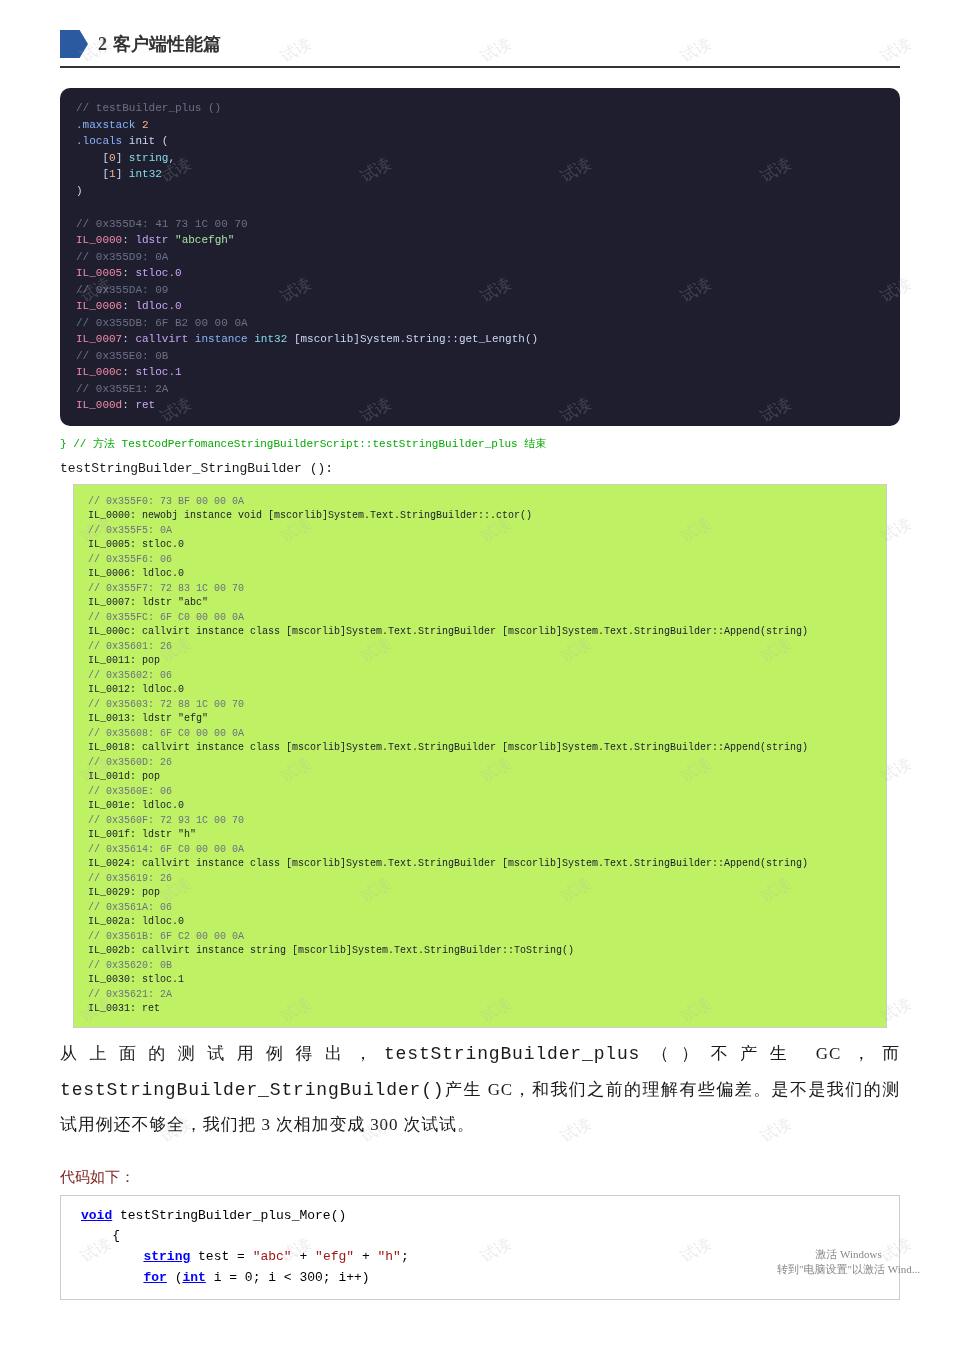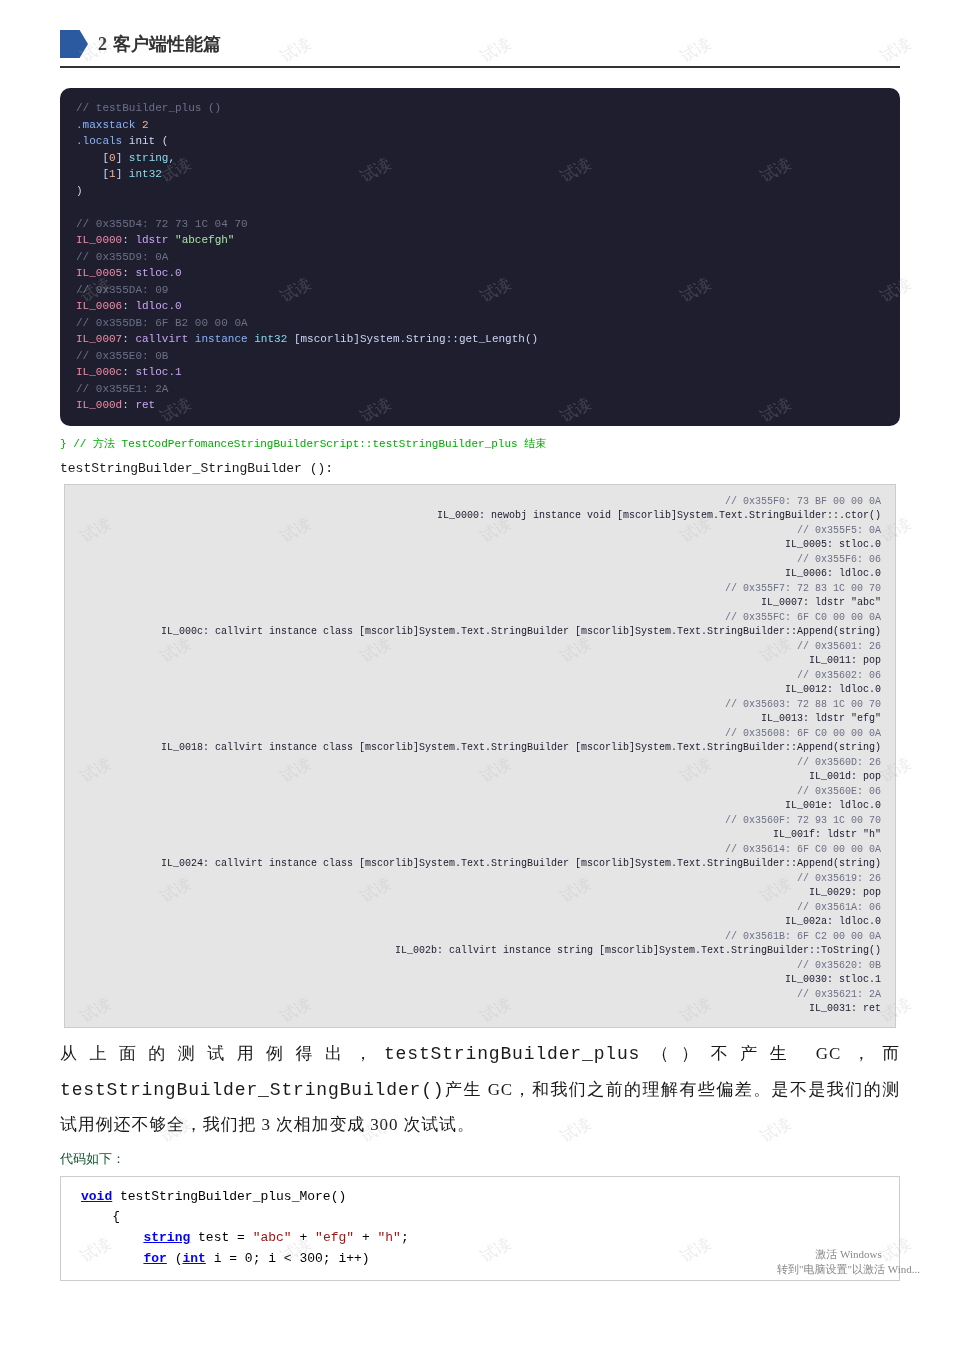--- a/index.html
+++ b/index.html
@@ -76,31 +76,30 @@
     .code-block .kw { color: #89b4fa; }
     .code-block .cm { color: #6c7086; }
     .code-block .str { color: #a6e3a1; }
     .code-block .num { color: #fab387; }
     .code-block .type { color: #89dceb; }
     .code-block .label { color: #f38ba8; }
     .code-block .inst { color: #cba6f7; }
 
     
     .code-block-small {
-      background: #e5e5e5;
+      background: #bef264;
       color: #1a1a2e;
       font-family: "Consolas", "Courier New", monospace;
       font-size: 10px;
       line-height: 1.45;
       padding: 10px 14px;
-      margin: 8px 4px;
+      margin: 8px 13px;
       border: 1px solid #ccc;
       white-space: pre;
       overflow-x: auto;
-      text-align: right;
     }
 
     
     .section-heading {
       font-size: 18px;
       font-weight: bold;
       color: #1a1a1a;
       margin: 18px 0 10px 0;
       font-family: "SimHei", "黑体", sans-serif;
     }
@@ -123,23 +122,23 @@
       text-justify: inter-character;
       letter-spacing: 0.05em;
     }
 
     .body-text .mono {
       font-family: "Consolas", "Courier New", monospace;
       font-size: 18px;
     }
 
     .label-text {
-      font-size: 13px;
-      color: #14532d;
-      margin: 8px 0 4px 0;
+      font-size: 15px;
+      color: #7f1d1d;
+      margin: 26px 0 4px 0;
     }
 
     
     .code-cs {
       background: #ffffff;
       border: 1px solid #ccc;
       font-family: "Consolas", "Courier New", monospace;
       font-size: 13px;
       line-height: 1.6;
       padding: 10px 20px;
@@ -232,21 +231,21 @@
     <span class="chapter-title" style="margin-left:6px;">客户端性能篇</span>
   </div>
 
   <div class="code-block"><span class="cm">// testBuilder_plus ()</span>
 <span class="kw">.maxstack</span> <span class="num">2</span>
 <span class="kw">.locals</span> init (
     [<span class="num">0</span>] <span class="type">string</span>,
     [<span class="num">1</span>] <span class="type">int32</span>
 )
 
-<span class="cm">// 0x355D4: 72 73 1C 04 70</span>
+<span class="cm">// 0x355D4: 41 73 1C 00 70</span>
 <span class="label">IL_0000</span>: <span class="inst">ldstr</span> <span class="str">"abcefgh"</span>
 <span class="cm">// 0x355D9: 0A</span>
 <span class="label">IL_0005</span>: <span class="inst">stloc.0</span>
 <span class="cm">// 0x355DA: 09</span>
 <span class="label">IL_0006</span>: <span class="inst">ldloc.0</span>
 <span class="cm">// 0x355DB: 6F B2 00 00 0A</span>
 <span class="label">IL_0007</span>: <span class="inst">callvirt</span> <span class="kw">instance</span> <span class="type">int32</span> [mscorlib]System.String::get_Length()
 <span class="cm">// 0x355E0: 0B</span>
 <span class="label">IL_000c</span>: <span class="inst">stloc.1</span>
 <span class="cm">// 0x355E1: 2A</span>

